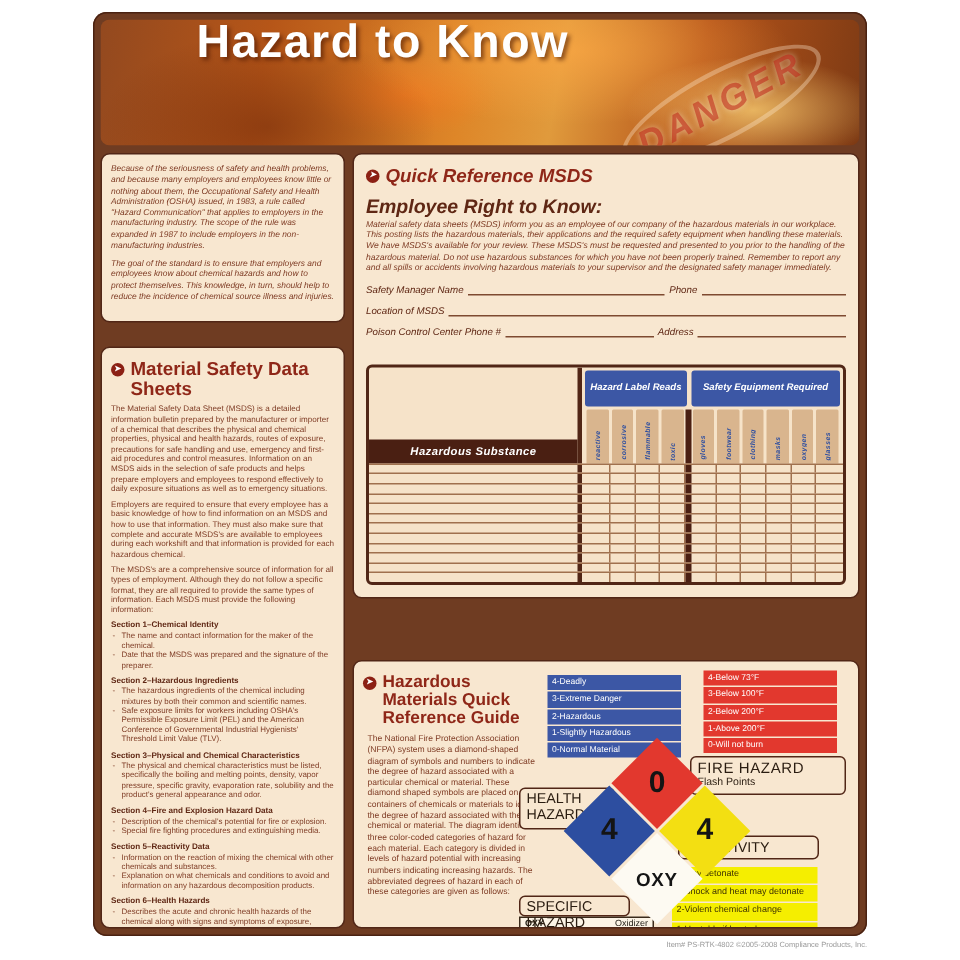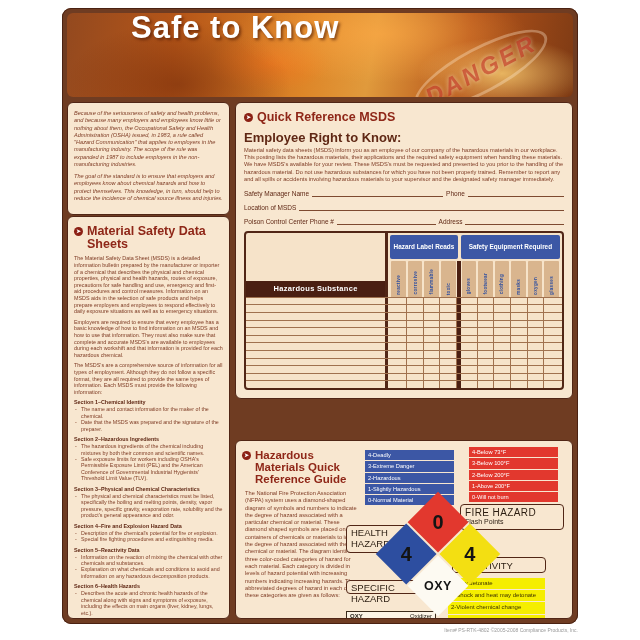--- a/index.html
+++ b/index.html
@@ -12,42 +12,42 @@
       radial-gradient(ellipse 210px 70px at 62% 25%, rgba(255,170,70,.65), transparent 70%),
       radial-gradient(ellipse 160px 90px at 22% 85%, rgba(110,40,10,.55), transparent 70%),
       radial-gradient(ellipse 90px 40px at 40% 60%, rgba(255,120,30,.5), transparent 70%),
       linear-gradient(100deg,#93491f 0%,#b65618 22%,#de8628 48%,#e09a3c 60%,#b5541a 78%,#7d3a14 100%);}
   .hdr-danger{position:absolute;right:18px;top:34px;transform:rotate(-28deg);font-size:24px;font-weight:bold;font-style:italic;color:rgba(190,35,20,.55);letter-spacing:3px;text-shadow:0 0 4px rgba(255,240,220,.5);border:3px solid rgba(255,235,210,.35);border-radius:50%;padding:6px 10px;}
   .hdr-pre{margin:12px 0 0 28px;font-size:16px;font-weight:bold;font-style:italic;color:#fff;text-shadow:1px 2px 2px rgba(70,20,0,.65);}
   .hdr-title{margin:-3px 0 0 64px;font-size:31px;font-weight:bold;color:#fff;letter-spacing:1px;text-shadow:2px 2px 3px rgba(70,20,0,.6);}
   .hdr-sub{margin:0 0 0 118px;font-size:7.5px;font-style:italic;color:#ffe3c2;text-shadow:1px 1px 1px rgba(70,20,0,.6);}
   
   .main{flex:1;display:flex;gap:5px;padding-top:5px;min-height:0;}
-  .col-l{width:163px;flex:none;display:flex;flex-direction:column;gap:1px;min-height:0;}
+  .col-l{width:163px;flex:none;display:flex;flex-direction:column;gap:16px;min-height:0;}
   .col-r{flex:1;display:flex;flex-direction:column;gap:5px;min-height:0;}
   .panel{background:#f8e7d0;border:1.5px solid #512616;border-radius:6px;box-sizing:border-box;}
   
   .intro{padding:7px 6px;font-size:5.6px;font-style:italic;color:#7e3b24;line-height:1.3;flex:none;}
   .intro p{margin:0 0 5px 0;}
   .msds{flex:1;padding:6px 6px;overflow:hidden;}
   .sec-title{display:flex;gap:4px;align-items:flex-start;font-size:12.5px;font-weight:bold;color:#8f2718;line-height:1.05;margin:2px 0 4px 0;}
   .bullet{flex:none;width:9px;height:9px;border-radius:50%;background:#8c2014;color:#fff;font-size:5.5px;line-height:9px;text-align:center;margin-top:2px;}
   .msds p{margin:0 0 4px 0;font-size:5.4px;color:#7e3b24;line-height:1.22;}
   .sec-h{font-size:5.4px;font-weight:bold;color:#5f2714;margin:4px 0 1px 0;}
   .sec-li{font-size:5.3px;color:#7e3b24;line-height:1.22;padding-left:7px;position:relative;}
   .sec-li::before{content:"-";position:absolute;left:1px;}
   
-  .qr{height:297px;flex:none;padding:6px 8px 8px;display:flex;flex-direction:column;}
+  .qr{height:297px;flex:none;padding:6px 8px 8px;display:flex;flex-direction:column;font-style:italic;}
   .qr-sub{font-size:13px;font-weight:bold;color:#5f2714;margin:2px 0 2px 0;}
   .qr-para{font-size:5.7px;color:#7e3b24;line-height:1.25;}
   .f-row{display:flex;align-items:flex-end;gap:3px;margin-top:6px;font-size:6.5px;color:#5f2714;}
   .blank{border-bottom:1px solid #7e4a30;height:7px;}
   .b1{flex:3;}.b2{flex:2.2;}.b3{flex:1;}
   
-  .rtable{margin-top:6px;flex:1;border:2px solid #512616;border-radius:4px;overflow:hidden;display:flex;flex-direction:column;background:#f6e3c9;}
+  .rtable{margin-top:18px;flex:1;border:2px solid #512616;border-radius:4px;overflow:hidden;display:flex;flex-direction:column;background:#f6e3c9;}
   .t-head{height:64px;flex:none;display:flex;}
   .t-head-left{width:45%;flex:none;border-right:3px solid #512616;display:flex;align-items:flex-end;box-sizing:border-box;}
   .substance-bar{width:100%;height:16px;background:#4a1f12;color:#fff;font-size:7.5px;font-weight:bold;display:flex;align-items:center;justify-content:center;letter-spacing:.3px;}
   .t-head-right{flex:1;display:flex;flex-direction:column;min-width:0;}
   .g-heads{display:flex;gap:3px;height:24px;flex:none;padding:2px 2px 0;}
   .g-head{background:#3c57a5;color:#fff;font-size:6.4px;font-weight:bold;text-align:center;border-radius:2px;display:flex;align-items:center;justify-content:center;line-height:1.1;padding:0 2px;}
   .g-head:nth-child(1){flex:4;}
   .g-head:nth-child(2){flex:6;}
   .strips{flex:1;display:flex;padding:2px 2px 0;}
   .strip-wrap{flex:1;min-width:0;}
@@ -69,21 +69,21 @@
   .fl{left:233px;top:6px;}
   .rate-item{margin-bottom:1px;color:#fff;font-size:5.7px;padding:2px 3px;line-height:1.1;}
   .hl .rate-item{background:#3c57a5;}
   .fl .rate-item{background:#e2382e;}
   .lab-box{position:absolute;background:#f8e7d0;border:1.5px solid #512616;border-radius:4px;color:#2a1c10;z-index:1;box-sizing:border-box;padding:2px 4px;}
   .health-box{left:110px;top:84px;width:64px;height:28px;font-size:9.5px;line-height:1.15;}
   .fire-box{left:224px;top:63px;width:104px;height:26px;}
   .fire-box .big{font-size:10px;letter-spacing:.4px;}
   .fire-box .small{font-size:7px;}
   .react-box{left:216px;top:116px;width:94px;height:16px;font-size:9.5px;display:flex;align-items:center;}
-  .spec-box{left:110px;top:139px;width:74px;height:14px;font-size:9.5px;line-height:1.15;}
+  .spec-box{left:110px;top:156px;width:74px;height:14px;font-size:9.5px;line-height:1.15;}
   .diamond{position:absolute;left:158px;top:69px;width:88px;height:88px;transform:rotate(45deg);display:grid;grid-template-columns:43px 43px;grid-template-rows:43px 43px;gap:2px;z-index:2;}
   .d-cell{display:flex;align-items:center;justify-content:center;}
   .d-cell span{transform:rotate(-45deg);font-weight:bold;color:#141414;}
   .d-red{background:#e2382e;}.d-yellow{background:#f3df12;}.d-blue{background:#2d4ea0;}.d-white{background:#fdfaf2;}
   .d-num span{font-size:20px;}
   .d-white span{font-size:12.5px;letter-spacing:.5px;}
   .yellow-list{position:absolute;left:212px;top:137px;width:97px;z-index:1;}
   .y-item{margin-bottom:1px;background:#f5ee00;color:#3f3300;font-size:6px;padding:2px 3px 2px 9px;text-indent:-6px;line-height:1.2;}
   .spec-table{position:absolute;left:110px;top:170px;width:90px;}
   .spec-row{display:flex;justify-content:space-between;align-items:center;background:#fcf4e6;border:1px solid #3a2a1a;margin-bottom:1px;padding:1px 3px;font-size:6px;color:#1f1a12;}
@@ -91,21 +91,21 @@
   .spec-code.strike{text-decoration:line-through;}
   .fine-print{position:absolute;left:62px;top:627px;width:516px;text-align:right;font-size:5px;color:#999;}
 </style>
 </head>
 <body>
 
 <div class="poster">
 
   <div class="hdr">
     <div class="hdr-danger">DANGER</div>
-    <div class="hdr-title">Safe to Know</div>
+    <div class="hdr-title">Hazard to Know</div>
   </div>
 
   <div class="main">
 
     <div class="col-l">
       <div class="panel intro">
         <p>Because of the seriousness of safety and health problems, and because many employers and employees know little or nothing about them, the Occupational Safety and Health Administration (OSHA) issued, in 1983, a rule called "Hazard Communication" that applies to employers in the manufacturing industry. The scope of the rule was expanded in 1987 to include employers in the non-manufacturing industries.</p>
         <p>The goal of the standard is to ensure that employers and employees know about chemical hazards and how to protect themselves. This knowledge, in turn, should help to reduce the incidence of chemical source illness and injuries.</p>
       </div>
       <div class="panel msds">

